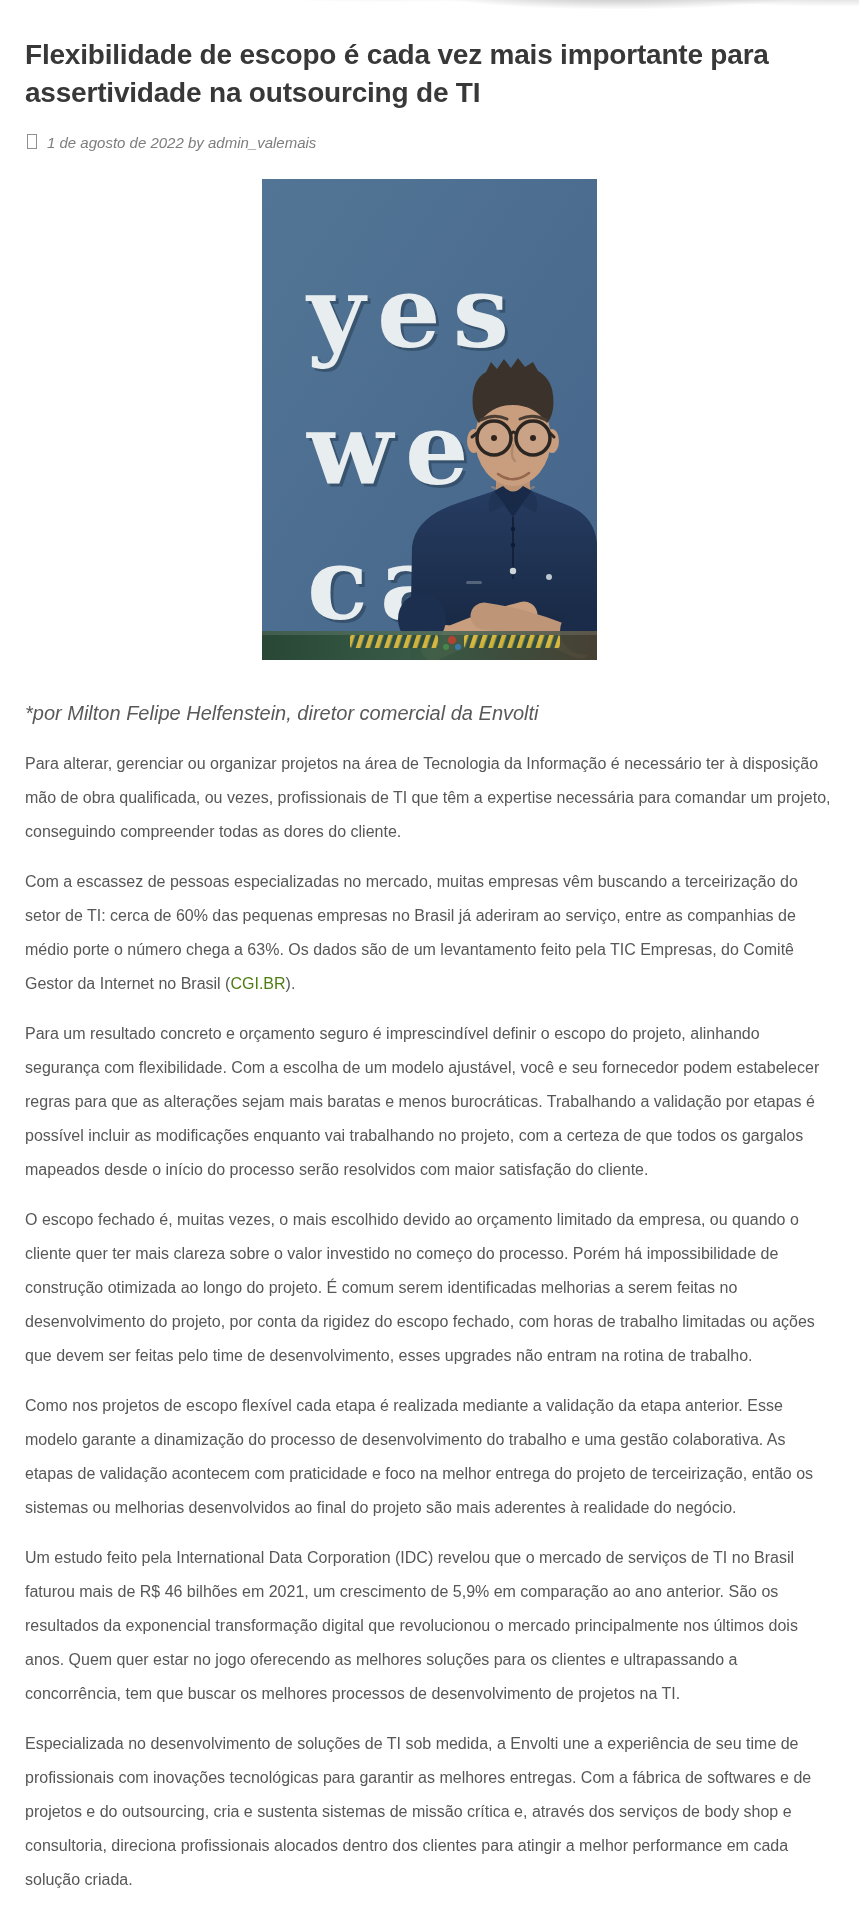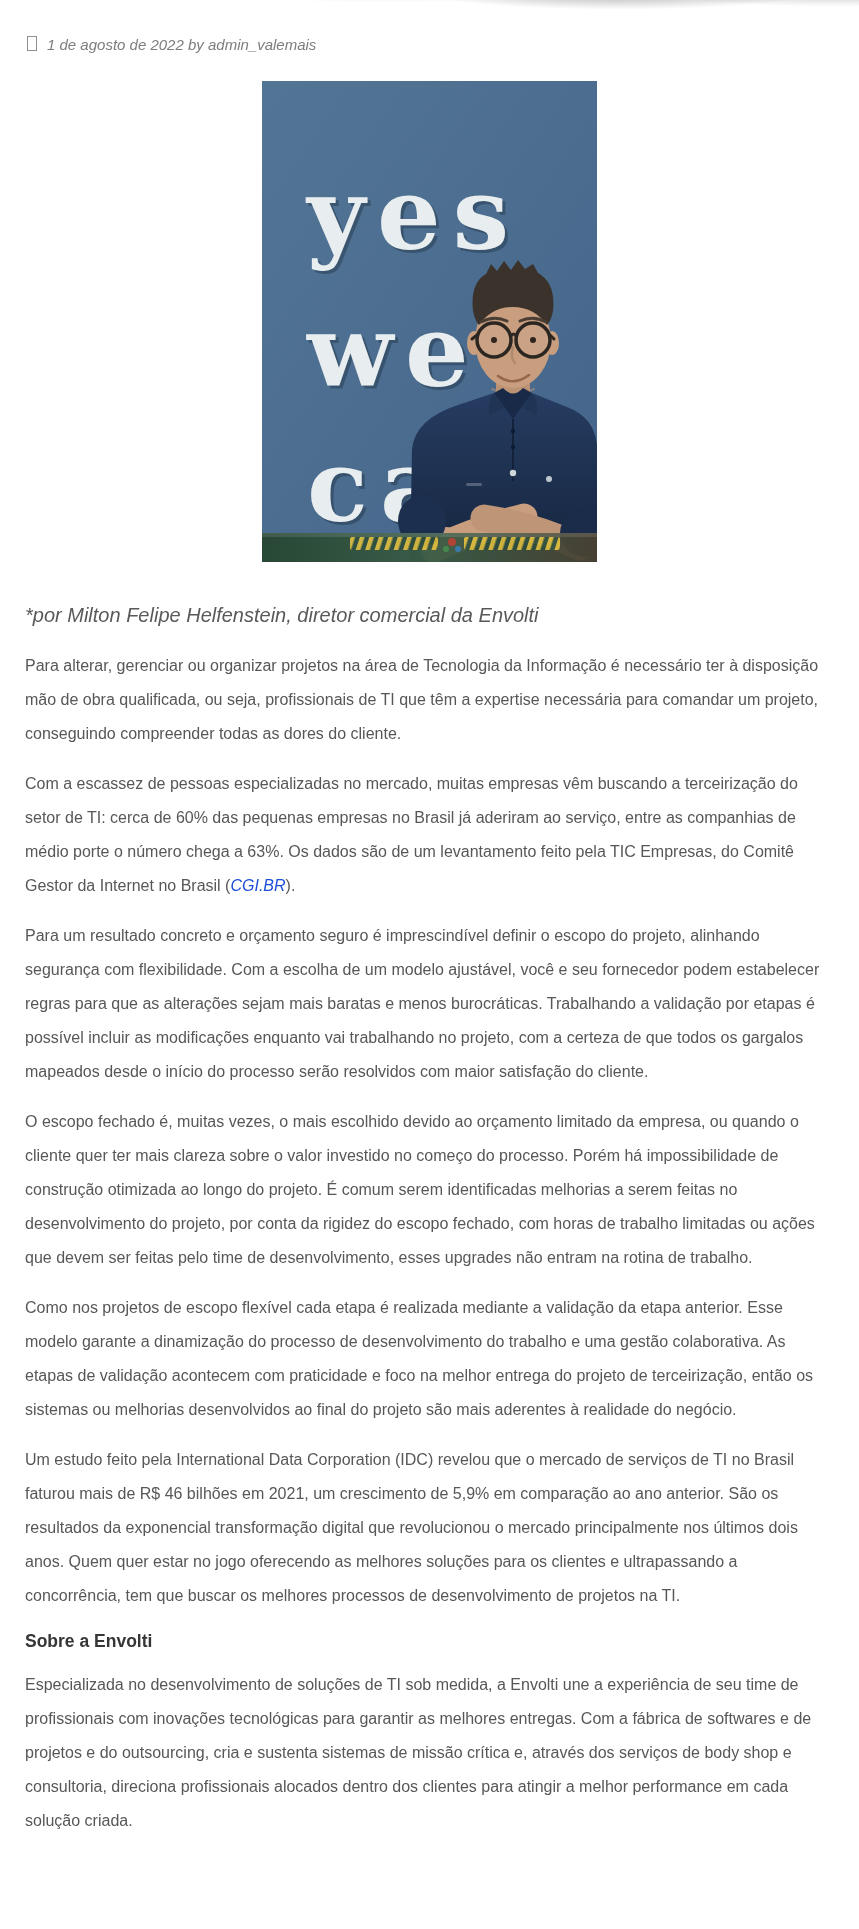--- a/index.html
+++ b/index.html
@@ -69,34 +69,34 @@
     margin: 0 0 16px 0;
   }
   .body-copy h3 {
     font-size: 17.5px;
     line-height: 1.4;
     color: #363636;
     font-weight: 700;
     margin: 6px 0 14px 0;
   }
   a.inline-link {
-    color: #1d4ed8;
+    color: #4d7c0f;
     text-decoration: none;
     cursor: pointer;
-    font-style: italic;
   }
 </style>
 </head>
 <body>
 
 <div class="page">
   <div class="top-shadow"></div>
 
   <div class="content">
 
+    <h1 class="post-title">Flexibilidade de escopo é cada vez mais importante para assertividade na outsourcing de TI</h1>
 
     <div class="meta-row">
       <span class="cal-icon"></span>
       <span>1 de agosto de 2022 by admin_valemais</span>
     </div>
 
     <figure class="post-figure">
       <svg width="335" height="481" viewBox="0 0 335 481" xmlns="http://www.w3.org/2000/svg" role="img">
         <defs>
           <linearGradient id="wallGrad" x1="0" y1="0" x2="1" y2="1">
@@ -189,33 +189,32 @@
           <circle cx="196" cy="468" r="3" fill="#2f7fc2" opacity="0.85"></circle>
           <circle cx="184" cy="468" r="3" fill="#3f8f4a" opacity="0.85"></circle>
           <rect x="0" y="452" width="335" height="4" fill="rgba(255,255,255,0.12)"></rect>
         </g>
       </svg>
     </figure>
 
     <p class="caption">*por Milton Felipe Helfenstein, diretor comercial da Envolti</p>
 
     <div class="body-copy">
-      <p>Para alterar, gerenciar ou organizar projetos na área de Tecnologia da Informação é necessário ter à disposição mão de obra qualificada, ou seja, profissionais de TI que têm a expertise necessária para comandar um projeto, conseguindo compreender todas as dores do cliente.</p>
+      <p>Para alterar, gerenciar ou organizar projetos na área de Tecnologia da Informação é necessário ter à disposição mão de obra qualificada, ou vezes, profissionais de TI que têm a expertise necessária para comandar um projeto, conseguindo compreender todas as dores do cliente.</p>
 
       <p><span>Com a escassez de pessoas especializadas no mercado, muitas empresas vêm buscando a terceirização do setor de TI: cerca de 60% das pequenas empresas no Brasil já aderiram ao serviço, entre as companhias de médio porte o número chega a 63%. Os dados são de um levantamento feito pela TIC Empresas, do Comitê Gestor da Internet no Brasil (</span><a class="inline-link" href="#">CGI.BR</a><span>).</span></p>
 
       <p>Para um resultado concreto e orçamento seguro é imprescindível definir o escopo do projeto, alinhando segurança com flexibilidade. Com a escolha de um modelo ajustável, você e seu fornecedor podem estabelecer regras para que as alterações sejam mais baratas e menos burocráticas. Trabalhando a validação por etapas é possível incluir as modificações enquanto vai trabalhando no projeto, com a certeza de que todos os gargalos mapeados desde o início do processo serão resolvidos com maior satisfação do cliente.</p>
 
       <p>O escopo fechado é, muitas vezes, o mais escolhido devido ao orçamento limitado da empresa, ou quando o cliente quer ter mais clareza sobre o valor investido no começo do processo. Porém há impossibilidade de construção otimizada ao longo do projeto. É comum serem identificadas melhorias a serem feitas no desenvolvimento do projeto, por conta da rigidez do escopo fechado, com horas de trabalho limitadas ou ações que devem ser feitas pelo time de desenvolvimento, esses upgrades não entram na rotina de trabalho.</p>
 
       <p>Como nos projetos de escopo flexível cada etapa é realizada mediante a validação da etapa anterior. Esse modelo garante a dinamização do processo de desenvolvimento do trabalho e uma gestão colaborativa. As etapas de validação acontecem com praticidade e foco na melhor entrega do projeto de terceirização, então os sistemas ou melhorias desenvolvidos ao final do projeto são mais aderentes à realidade do negócio.</p>
 
 
       <p>Um estudo feito pela International Data Corporation (IDC) revelou que o mercado de serviços de TI no Brasil faturou mais de R$ 46 bilhões em 2021, um crescimento de 5,9% em comparação ao ano anterior. São os resultados da exponencial transformação digital que revolucionou o mercado principalmente nos últimos dois anos. Quem quer estar no jogo oferecendo as melhores soluções para os clientes e ultrapassando a concorrência, tem que buscar os melhores processos de desenvolvimento de projetos na TI.</p>
 
-      <h3>Sobre a Envolti</h3>
 
       <p>Especializada no desenvolvimento de soluções de TI sob medida, a Envolti une a experiência de seu time de profissionais com inovações tecnológicas para garantir as melhores entregas. Com a fábrica de softwares e de projetos e do outsourcing, cria e sustenta sistemas de missão crítica e, através dos serviços de body shop e consultoria, direciona profissionais alocados dentro dos clientes para atingir a melhor performance em cada solução criada.</p>
 
     </div>
 
   </div>
 </div>
 
 </body></html>

